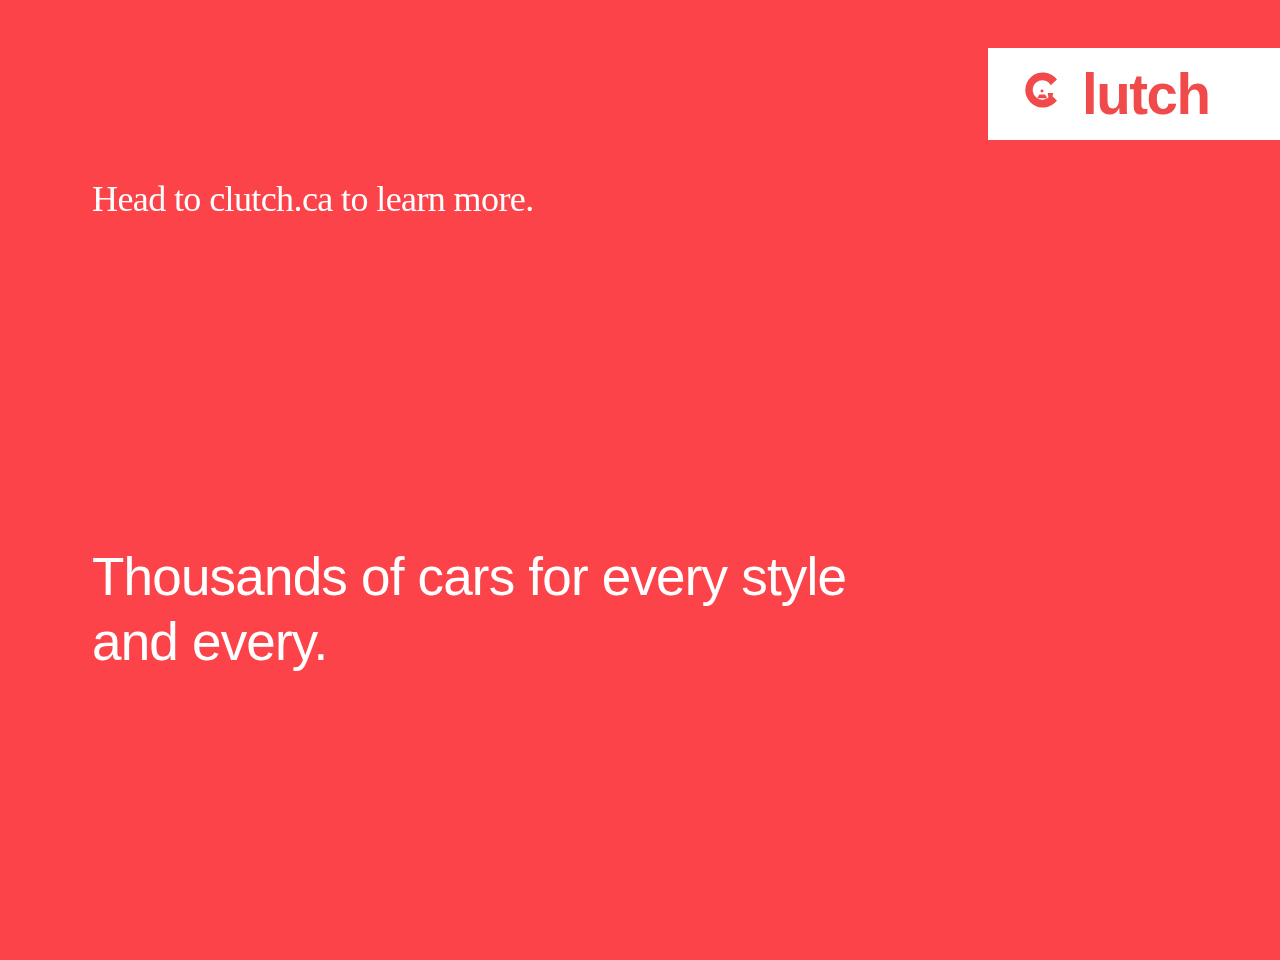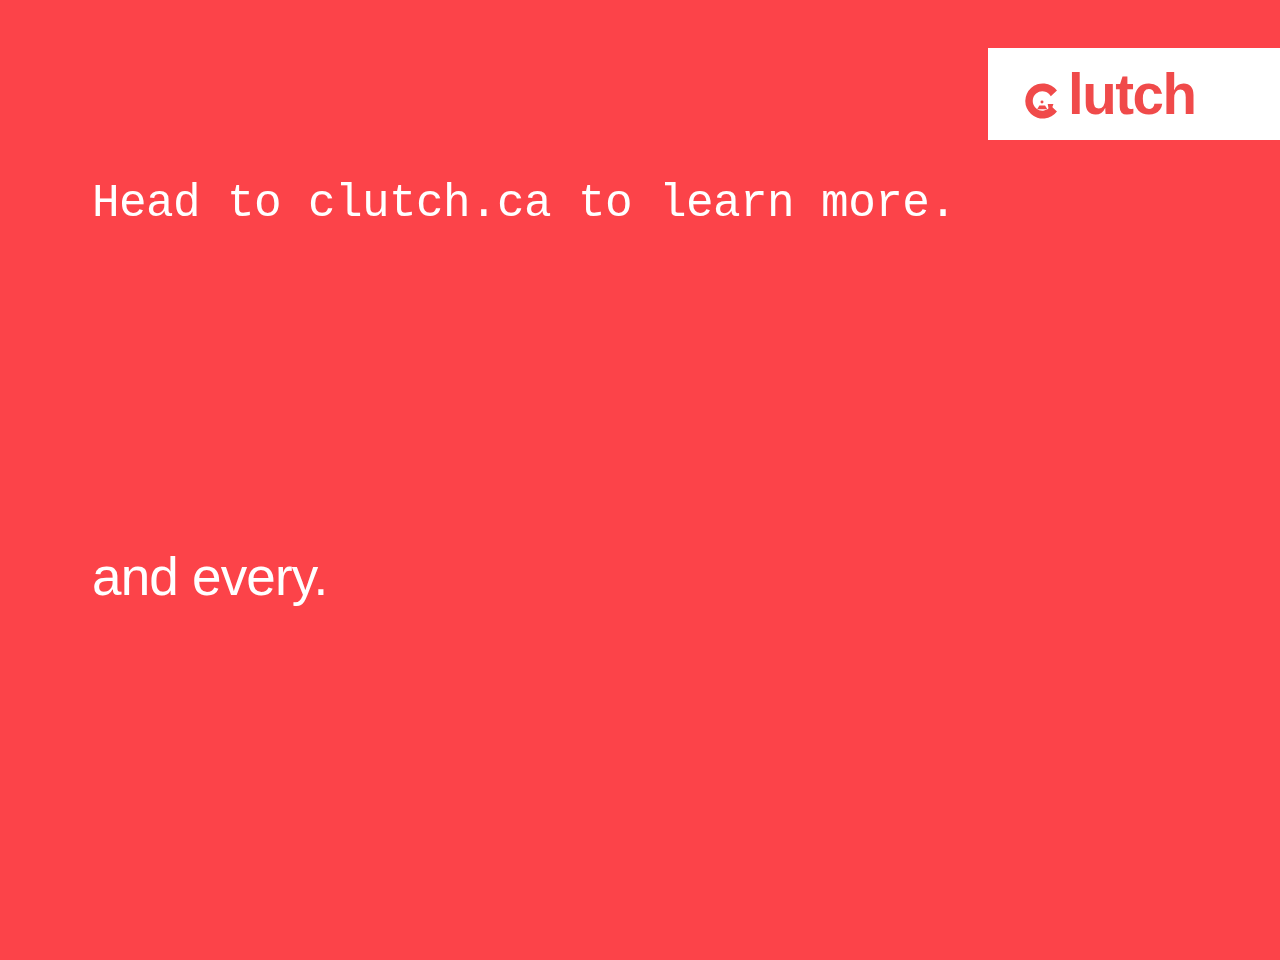--- a/index.html
+++ b/index.html
@@ -30,22 +30,22 @@
     width: 292px;      
     height: 92px;
     background: #FFFFFF;
     display: flex;
     align-items: center;
     padding-left: 32px;
     box-sizing: border-box;
   }
   #logo-wordmark {
     display: flex;
-    align-items: flex-end;
-    gap: 3px;
+    align-items: flex-start;
+    gap: 17px;
   }
   #logo-cmark {
     display: block;
     width: 44px;
     height: 44px;
     margin-right: 1px;
     margin-top: 2px;
   }
   #logo-text {
     font-family: "Liberation Sans", sans-serif;
@@ -57,23 +57,23 @@
     transform: scaleX(0.99);
     transform-origin: left center;
     white-space: nowrap;
   }
 
   
   #eyebrow {
     position: absolute;
     left: 92px;
     top: 181px;
-    font-family: Liberation Mono, monospace;
+    font-family: Liberation Serif, serif;
     font-weight: normal;
-    font-size: 46px;
+    font-size: 36px;
     line-height: 1;
     letter-spacing: -0.6px;
     color: #FFFFFF;
     white-space: nowrap;
   }
 
   #headline {
     position: absolute;
     left: 92px;
     top: 438px;
@@ -121,16 +121,17 @@
       </svg>
 
       <span id="logo-text">lutch</span>
     </div>
   </div>
 
   <div id="eyebrow">Head to clutch.ca to learn more.</div>
 
 
   <div id="subhead">
+    <span class="subline">Thousands of cars for every style</span>
     <span class="subline">and every.</span>
   </div>
 
 </div>
 
 </body></html>

